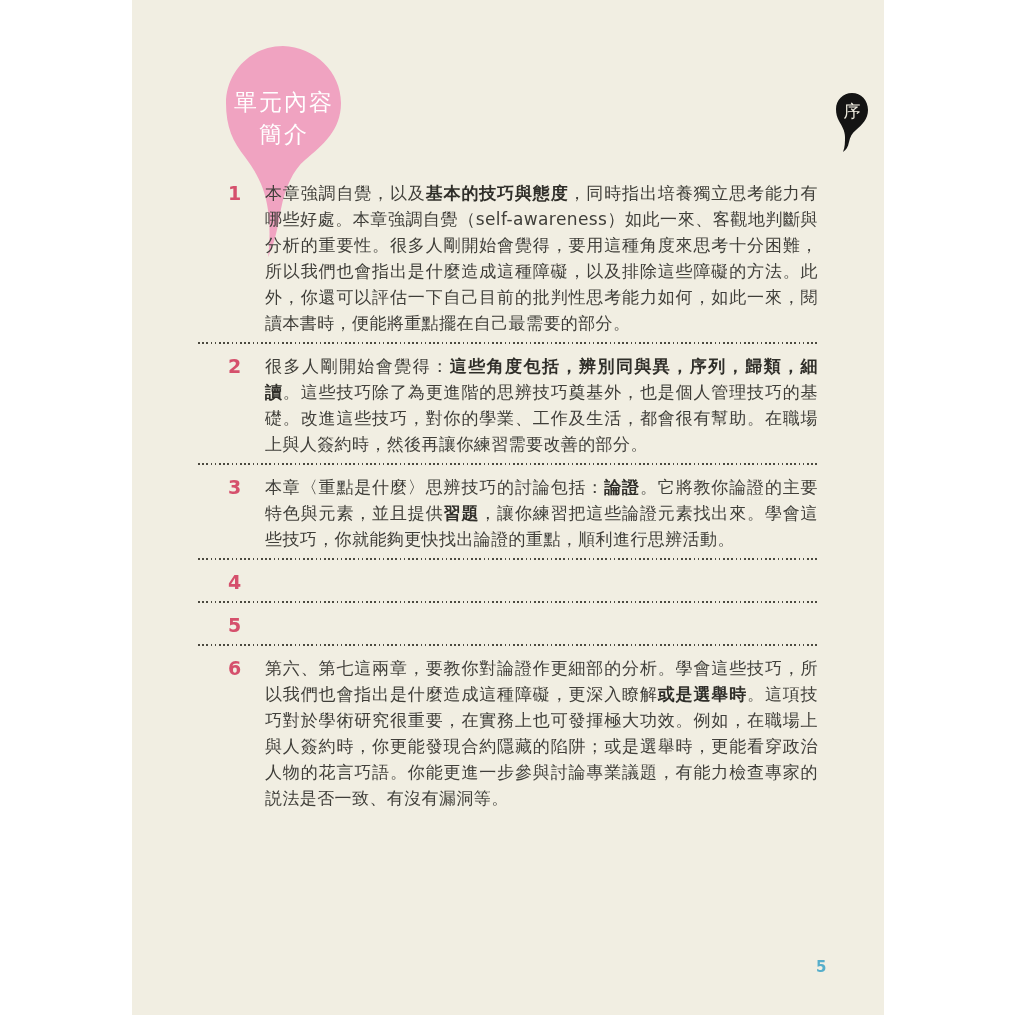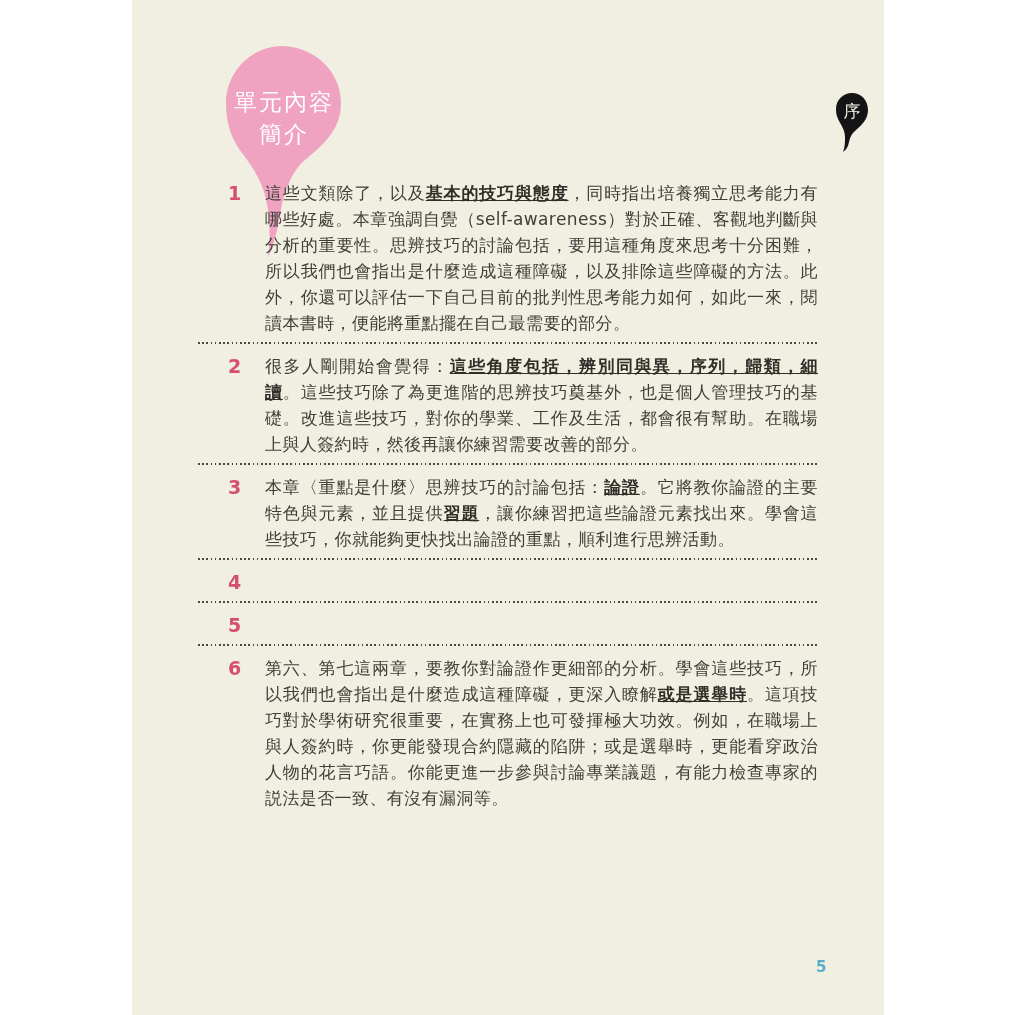--- a/index.html
+++ b/index.html
@@ -33,21 +33,21 @@
     font-size:19px; line-height:26px; font-weight:bold;
     color:#d5506c; flex:none;
   }
   .sec-text {
     flex:1;
     font-size:17px; line-height:26px;
     color:#3f3e39;
     text-align:justify; text-justify:inter-ideograph;
     letter-spacing:0.4px;
   }
-  .sec-text b { font-weight:bold; color:#2f2e29;text-decoration:underline; }
+  .sec-text b { font-weight:bold; color:#2f2e29; }
   .dotted {
     height:2px;
     margin:6px 0 9px 0;
     background-image:repeating-linear-gradient(to right,#4b493f 0 1.6px,transparent 1.6px 4.2px);
   }
   .page-number {
     position:absolute; left:684px; top:958px;
     font-size:15px; font-weight:bold;
     color:#56aecb;
   }
@@ -70,21 +70,21 @@
   <div class="seal-wrap">
     <svg width="36" height="62" viewBox="0 0 36 62">
       <path d="M18,1 C27,1 34,8 34,18 C34,27 28,33 22,38 C18,41 16,45 15,50 C14,55 12,58 9,60 C11,55 11,50 11,45 C11,39 8,34 5,29 C3,25 2,22 2,17 C2,8 9,1 18,1 Z" fill="#141414"></path>
       <text class="seal-text" x="18" y="25" text-anchor="middle">序</text>
     </svg>
   </div>
 
   <div class="content">
   <div class="section">
     <div class="sec-num">1</div>
-    <div class="sec-text"><span>這些文類除了，以及</span><b>基本的技巧與態度</b><span>，同時指出培養獨立思考能力有哪些好處。本章強調自覺（self-awareness）對於正確、客觀地判斷與分析的重要性。思辨技巧的討論包括，要用這種角度來思考十分困難，所以我們也會指出是什麼造成這種障礙，以及排除這些障礙的方法。此外，你還可以評估一下自己目前的批判性思考能力如何，如此一來，閱讀本書時，便能將重點擺在自己最需要的部分。</span></div>
+    <div class="sec-text"><span>本章強調自覺，以及</span><b>基本的技巧與態度</b><span>，同時指出培養獨立思考能力有哪些好處。本章強調自覺（self-awareness）如此一來、客觀地判斷與分析的重要性。很多人剛開始會覺得，要用這種角度來思考十分困難，所以我們也會指出是什麼造成這種障礙，以及排除這些障礙的方法。此外，你還可以評估一下自己目前的批判性思考能力如何，如此一來，閱讀本書時，便能將重點擺在自己最需要的部分。</span></div>
   </div>
   <div class="dotted"></div>
 
   <div class="section">
     <div class="sec-num">2</div>
     <div class="sec-text"><span>很多人剛開始會覺得：</span><b>這些角度包括，辨別同與異，序列，歸類，細讀</b><span>。這些技巧除了為更進階的思辨技巧奠基外，也是個人管理技巧的基礎。改進這些技巧，對你的學業、工作及生活，都會很有幫助。在職場上與人簽約時，然後再讓你練習需要改善的部分。</span></div>
   </div>
   <div class="dotted"></div>
 
   <div class="section">

